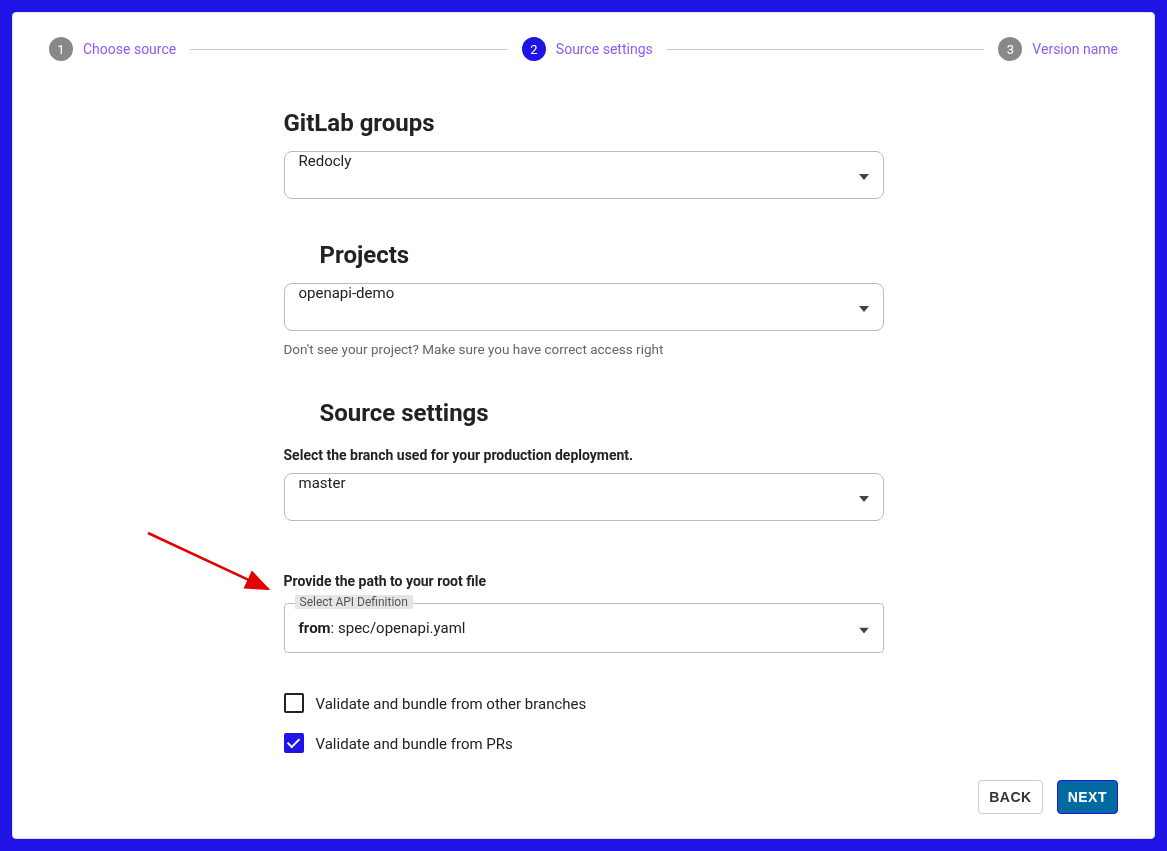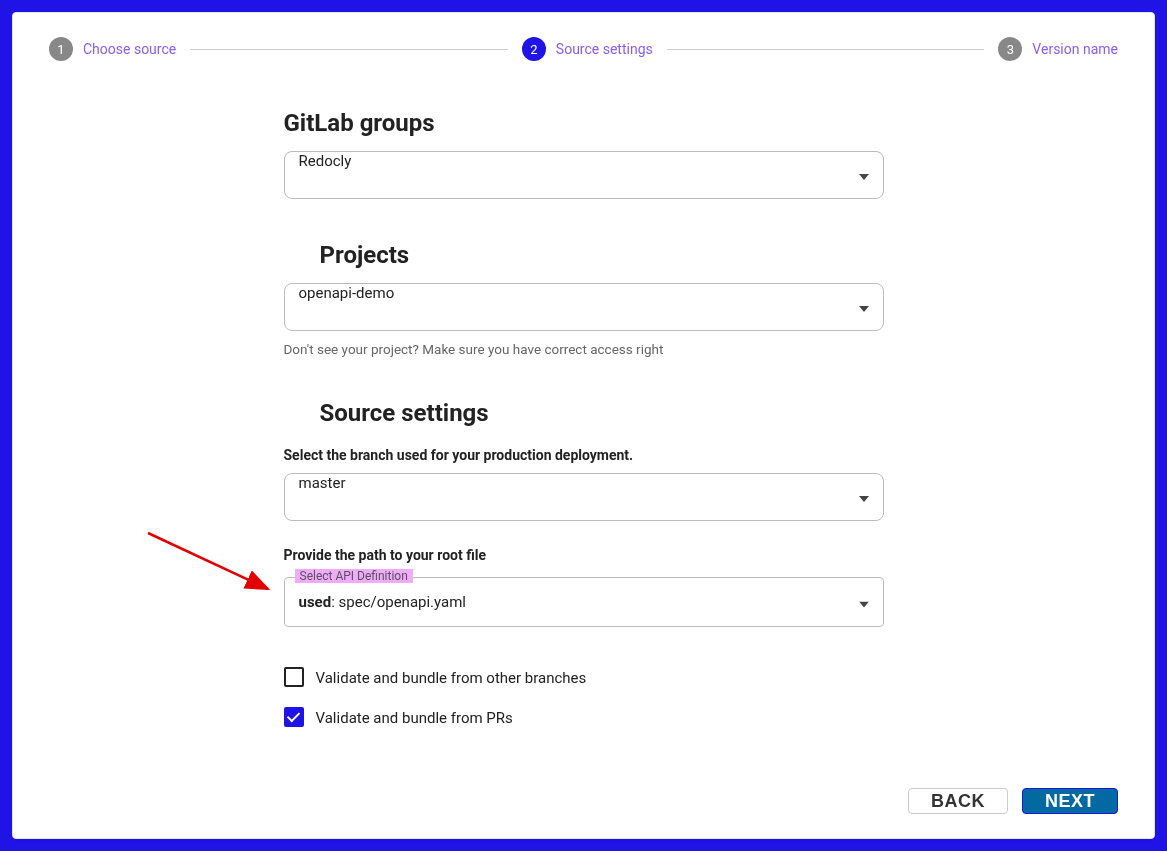--- a/index.html
+++ b/index.html
@@ -114,21 +114,21 @@
     margin-top: 14px;
     padding: 0 40px 0 14px;
     display: flex;
     align-items: center;
     cursor: pointer;
   }
   .fieldset .legend {
     position: absolute;
     top: -9px;
     left: 10px;
-    background: #f0abfc;
+    background: #e5e5e5;
     padding: 0 5px;
     font-size: 12px;
     color: #555;
   }
   .fieldset .value {
     font-size: 15px;
     color: #222;
   }
   .fieldset .value .bold {
     font-weight: 700;
@@ -179,24 +179,24 @@
     font-size: 15px;
     color: #222;
   }
   .footer {
     display: flex;
     justify-content: flex-end;
     gap: 14px;
     margin-top: auto;
   }
   .btn {
-    height: 26px;
-    padding: 0 22px;
+    height: 34px;
+    padding: 0 10px;
     border-radius: 4px;
-    font-size: 18px;
+    font-size: 14px;
     font-weight: 700;
     letter-spacing: 0.5px;
     cursor: pointer;
     border: 1px solid #ccc;
     background: #fff;
     color: #333;
   }
   .btn.primary {
     background: #0369a1;
     color: #fff;
@@ -257,25 +257,25 @@
     <div class="field-label">Select the branch used for your production deployment.</div>
     <div class="select-box">
       <span>master</span>
       <span class="caret">
         <svg class="caret-svg" viewBox="0 0 10 6">
             <path d="M0 0 L5 6 L10 0 Z" fill="#444"></path>
           </svg>
       </span>
     </div>
 
-    <div class="field-label" style="margin-top:26px">Provide the path to your root file</div>
+    <div class="field-label" style="margin-top:52px">Provide the path to your root file</div>
     <div class="fieldset">
       <span class="legend">Select API Definition</span>
       <span class="value">
-        <span class="bold">used</span><span>: spec/openapi.yaml</span>
+        <span class="bold">from</span><span>: spec/openapi.yaml</span>
       </span>
       <span class="caret">
         <svg class="caret-svg" viewBox="0 0 10 6">
             <path d="M0 0 L5 6 L10 0 Z" fill="#444"></path>
           </svg>
       </span>
     </div>
 
     <div class="checks">
       <div class="check-row">

